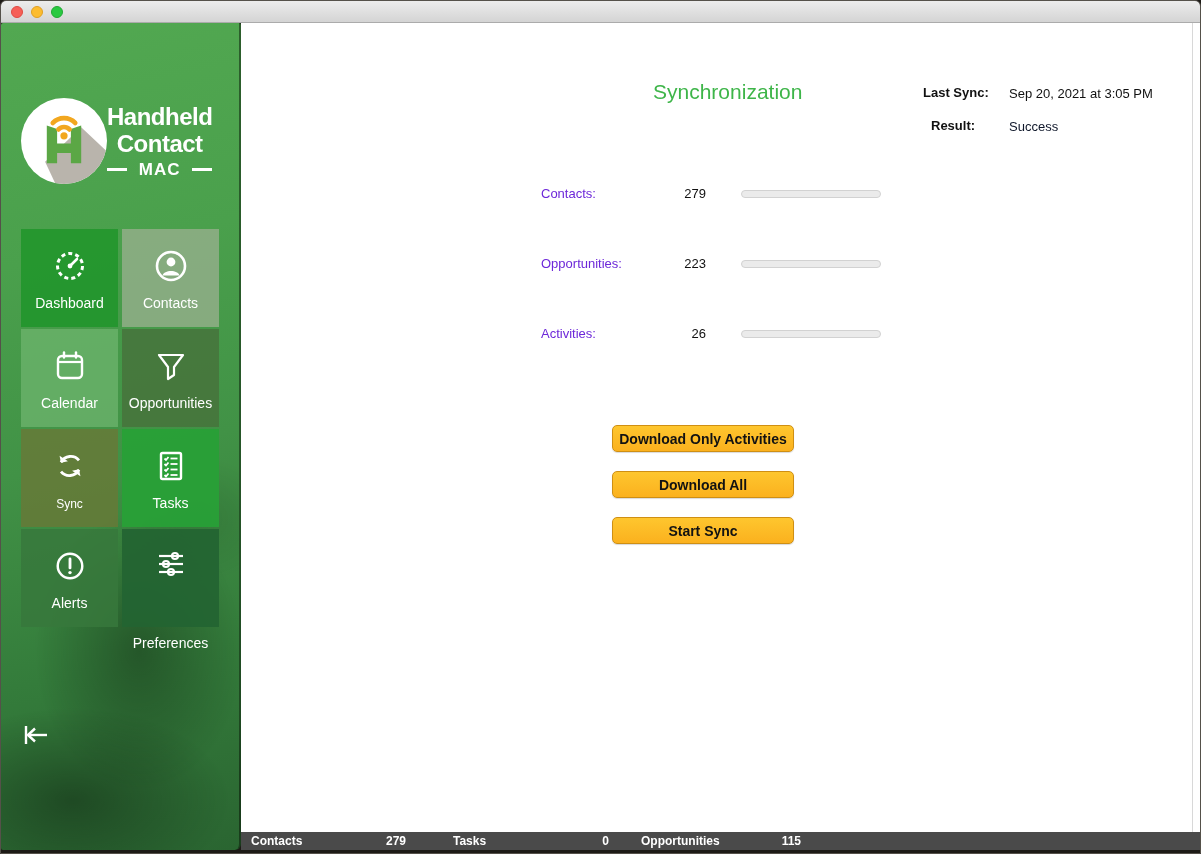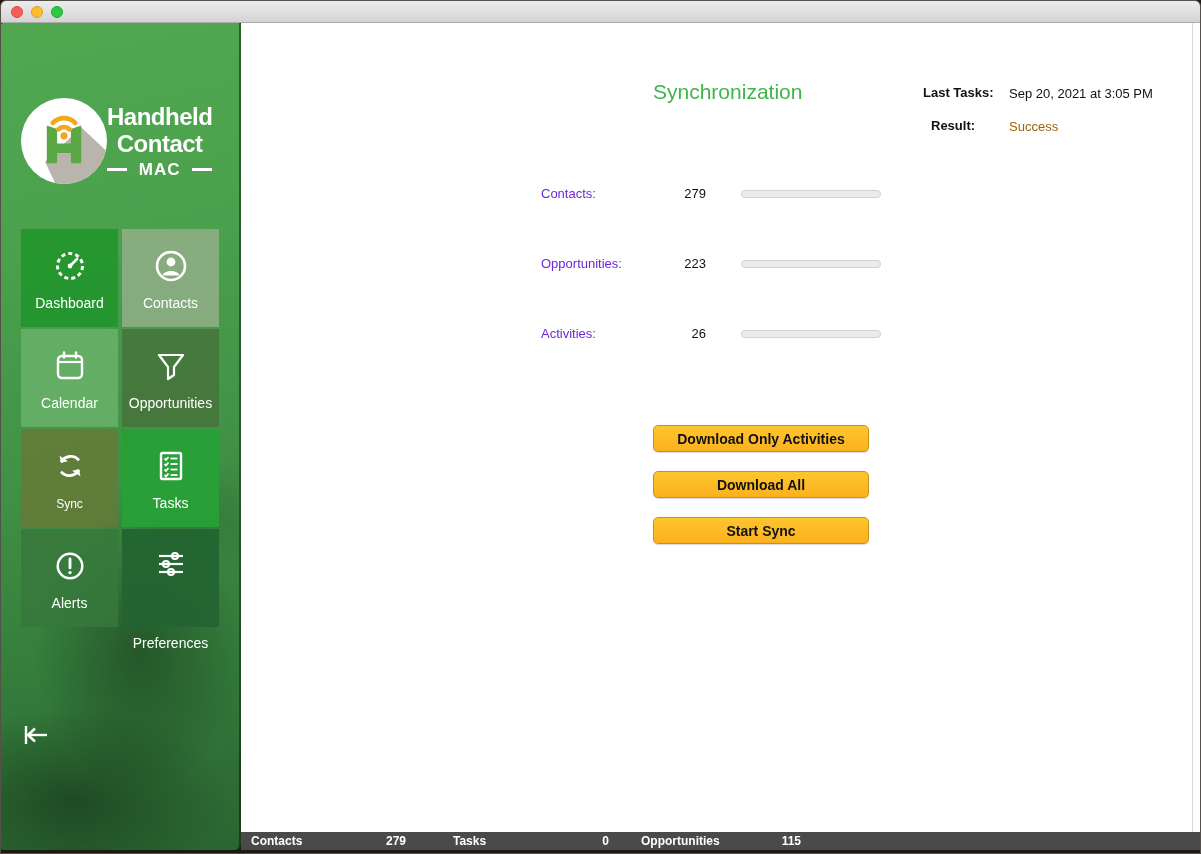--- a/index.html
+++ b/index.html
@@ -57,32 +57,32 @@
 
   
   .main { flex:1; position:relative; background:#fff; }
   .main::after { content:""; position:absolute; top:0; bottom:18px; right:7px; width:1px; background:#d8d8d8; }
 
   .page-title { position:absolute; left:412px; top:57px; font-size:21px; font-weight:500; color:#3eb549; }
 
   .info-label { position:absolute; left:682px; font-size:13px; font-weight:bold; color:#111; }
   .info-value { position:absolute; left:768px; font-size:13px; color:#111; }
   .lastsync-label { top:62px; } .lastsync-value { top:63px; }
-  .result-label { top:95px;padding-left:8px; } .result-value { top:96px; color:#a16207; }
+  .result-label { top:95px;padding-left:8px; } .result-value { top:96px; color:#0f172a; }
 
   .sync-row-label { position:absolute; left:300px; font-size:13px; color:#6d28d9; }
   .sync-row-value { position:absolute; left:380px; width:85px; text-align:right; font-size:13px; color:#111; }
   .progress { position:absolute; left:500px; width:140px; height:8px; border:1px solid #d2d2d2;
               border-radius:4px; background:#ebebeb; overflow:hidden; }
   .progress .fill { height:100%; background:#4aa3e0; width:0; }
   .r0 .sync-row-label, .r0 .sync-row-value { top:163px; } .r0 .progress { top:167px; }
   .r1 .sync-row-label, .r1 .sync-row-value { top:233px; } .r1 .progress { top:237px; }
   .r2 .sync-row-label, .r2 .sync-row-value { top:303px; } .r2 .progress { top:307px; }
 
-  .ybtn { position:absolute; left:412px; width:216px; height:27px; border-radius:5px;
+  .ybtn { position:absolute; left:371px; width:182px; height:27px; border-radius:5px;
           background:linear-gradient(#fec62e,#fbb11e); border:1.5px solid #cf8f13;
           font-family:"Liberation Sans",sans-serif; font-size:14px; font-weight:bold; color:#121212;
           display:flex; align-items:center; justify-content:center; cursor:pointer;
           box-shadow:0 1px 1px rgba(0,0,0,.15); }
   .btn0 { top:402px; } .btn1 { top:448px; } .btn2 { top:494px; }
 
   .statusbar { position:absolute; left:0; right:0; bottom:0; height:18px; background:#4a4a4a;
                color:#fff; font-size:12px; font-weight:600; }
   .statusbar span { position:absolute; top:2px; }
   .sb-l0 { left:10px; }  .sb-v0 { left:100px; width:65px; text-align:right; }
@@ -248,21 +248,21 @@
           <line x1="24" y1="12" x2="6" y2="12" stroke-width="2.4"></line>
           <path d="M12 5.5 L5 12 L12 18.5" stroke-width="2.4" fill="none" stroke-linejoin="round"></path>
         </svg>
       </div>
     </div>
 
     <div class="main">
 
       <div class="page-title">Synchronization</div>
 
-      <div class="info-label lastsync-label">Last Tasks:</div>
+      <div class="info-label lastsync-label">Last Sync:</div>
       <div class="info-value lastsync-value">Sep 20, 2021 at 3:05 PM</div>
       <div class="info-label result-label">Result:</div>
       <div class="info-value result-value">Success</div>
 
       <div class="sync-row r0">
         <span class="sync-row-label">Contacts:</span>
         <span class="sync-row-value">279</span>
         <span class="progress"><span class="fill"></span></span>
       </div>
       <div class="sync-row r1">

